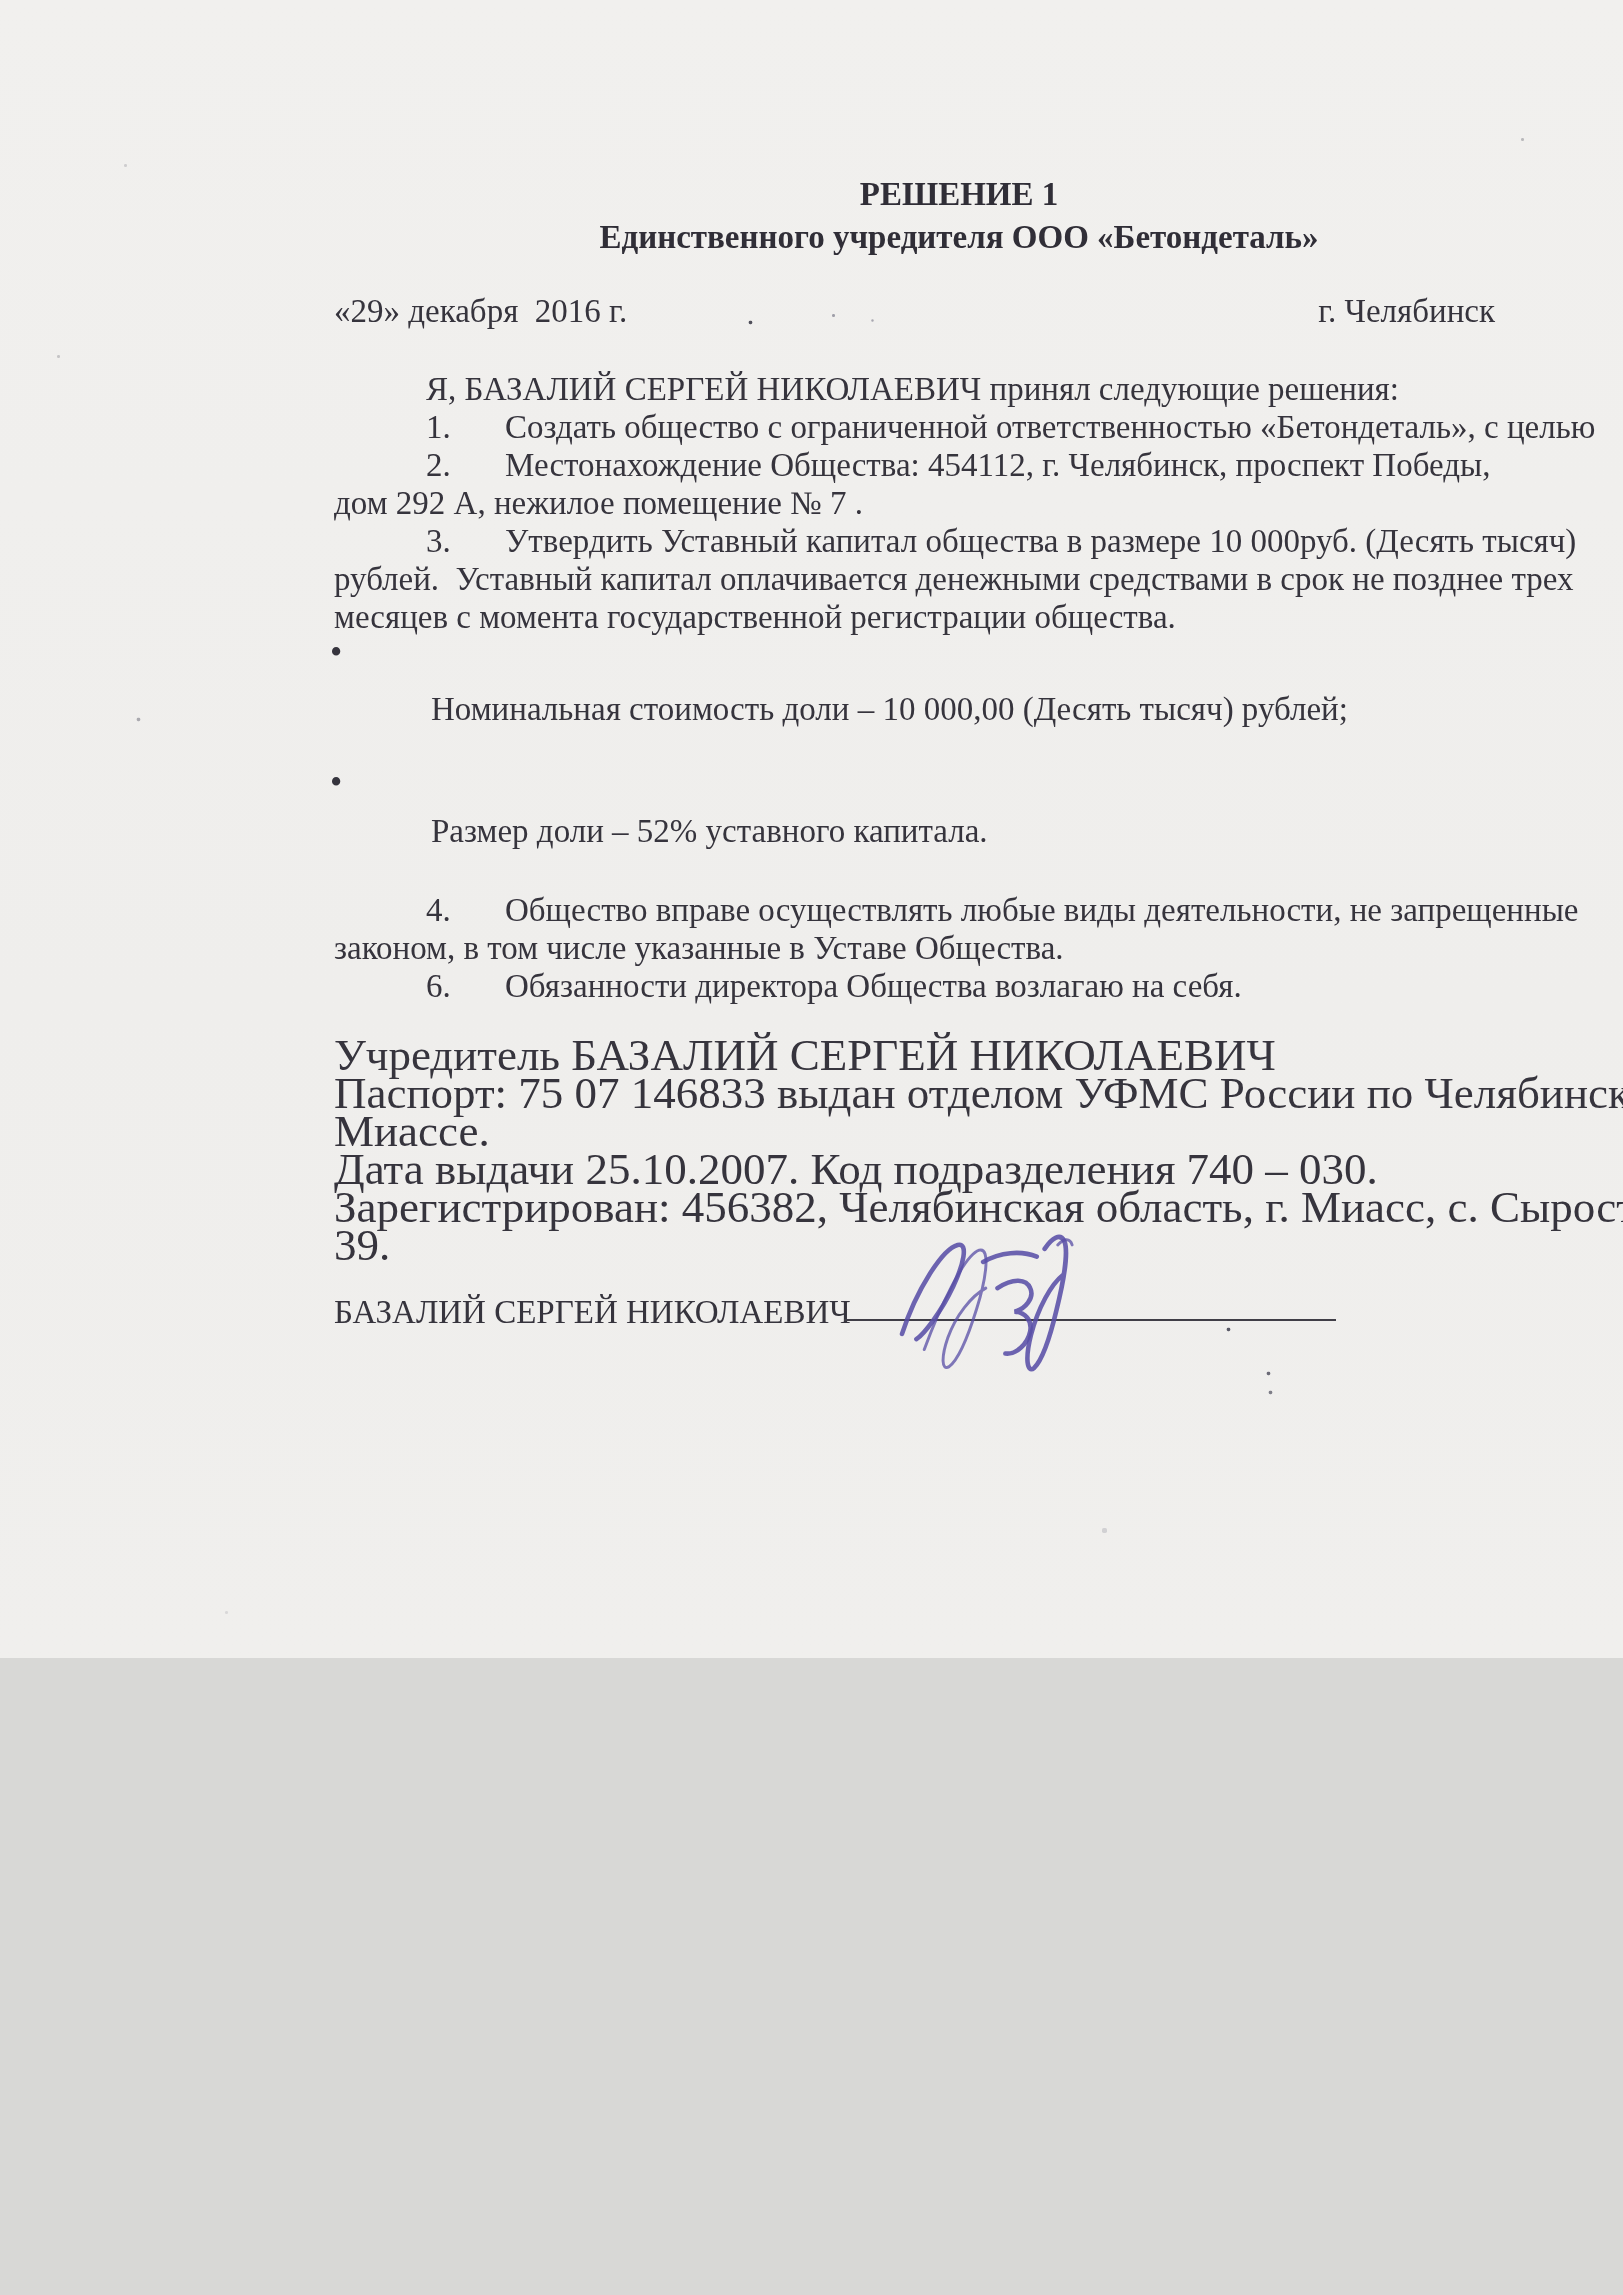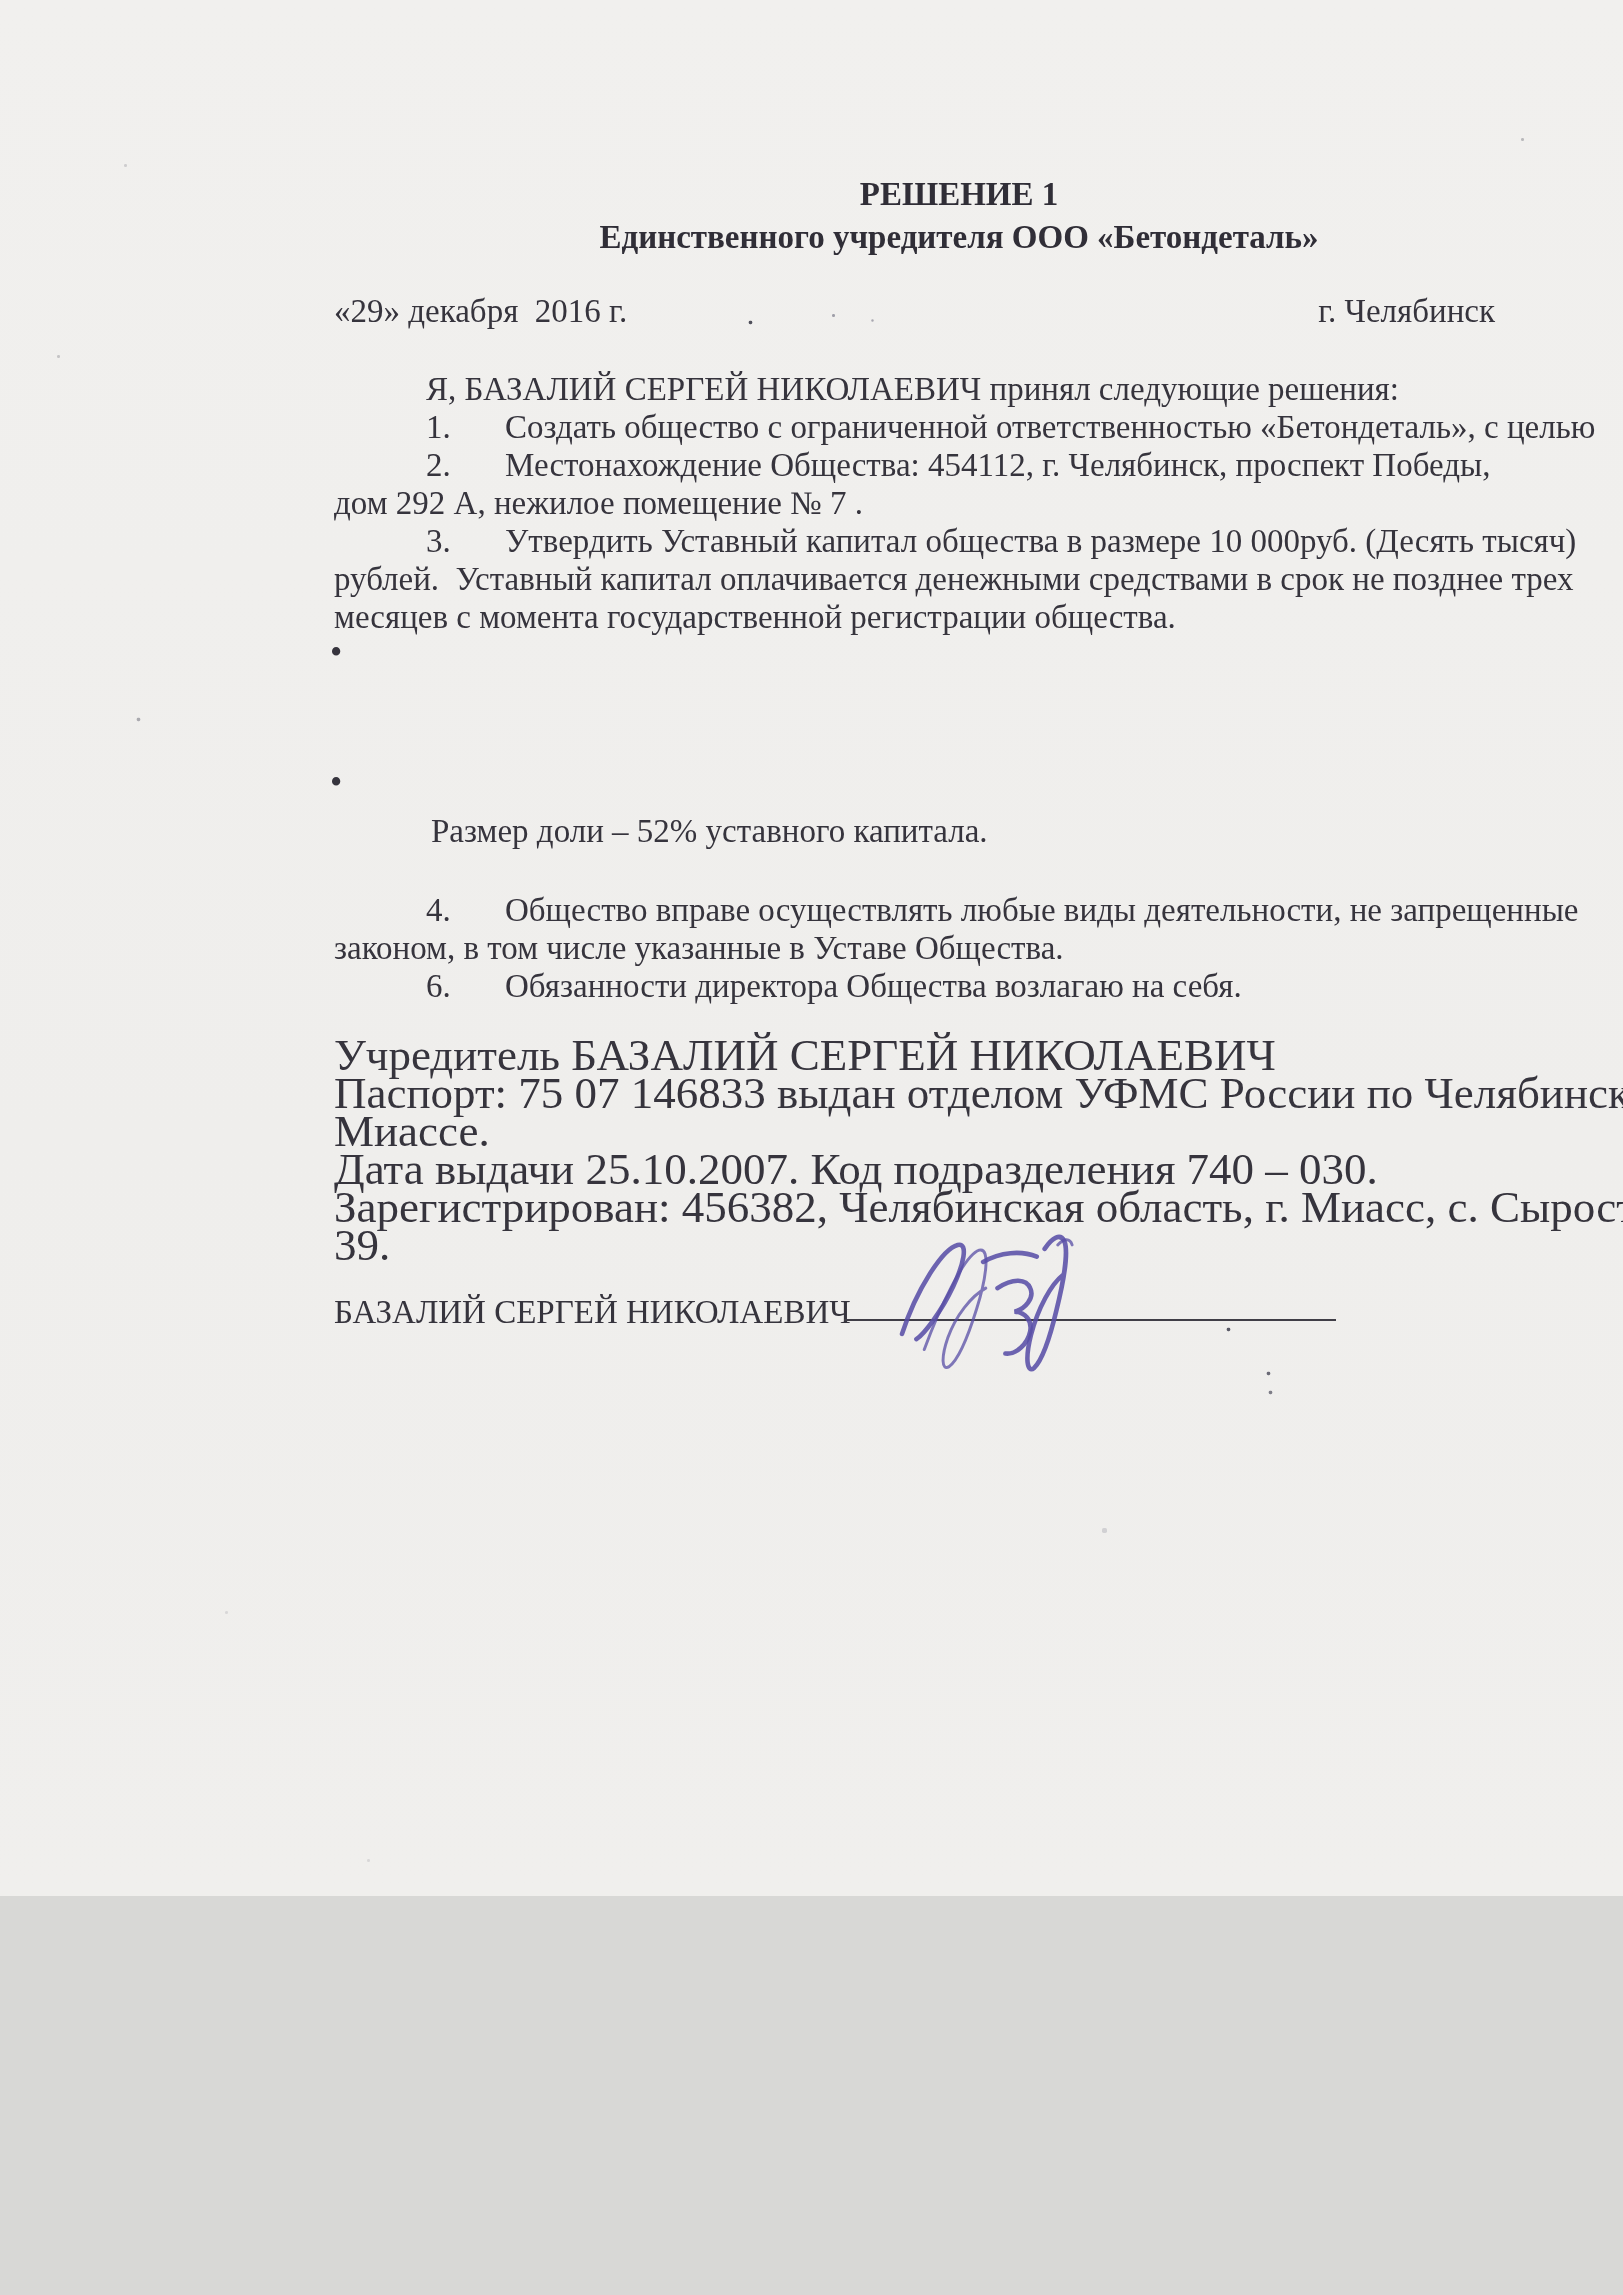--- a/index.html
+++ b/index.html
@@ -1,18 +1,18 @@
 <!DOCTYPE html>
 <html style="font-size:10.5px"><head>
 <meta charset="utf-8">
 <style>
   html,body{margin:0;padding:0;background:#d8d8d6;}
   .page{
     position:relative;
-    width:1623px;height:1896px;
+    width:1623px;height:1658px;
     margin:0 auto;
     background:linear-gradient(180deg,#f1f0ee 0%,#efeeec 60%,#f0efed 100%);
     font-family:"Liberation Serif","DejaVu Serif",serif;
     color:#36343d;
     overflow:hidden;
   }
   .content{position:absolute;left:334px;top:0;width:1250px;}
   .blk{position:absolute;left:0;width:100%;}
   .doc-title{top:173px;text-align:center;font-weight:bold;font-size:33px;line-height:43px;color:#302e37;}
   .doc-title span{display:block;white-space:pre;}
@@ -85,21 +85,21 @@
         <span class="cont">дом 292 А, нежилое помещение № 7 .</span>
       </p>
 
       <p class="para item">
         <span class="first"><span class="num">3.</span><span>Утвердить Уставный капитал общества в размере 10 000руб. (Десять тысяч)</span></span>
         <span class="cont">рублей.  Уставный капитал оплачивается денежными средствами в срок не позднее трех
 месяцев с момента государственной регистрации общества.</span>
       </p>
 
       <p class="para bullet b1">
-        <span class="bmark">•</span>
+        <span class="bmark">•</span><span>Номинальная стоимость доли – 10 000,00 (Десять тысяч) рублей;</span>
       </p>
       <p class="para bullet b2">
         <span class="bmark">•</span><span>Размер доли – 52% уставного капитала.</span>
       </p>
 
       <p class="para item after-bullets">
         <span class="first"><span class="num">4.</span><span>Общество вправе осуществлять любые виды деятельности, не запрещенные</span></span>
         <span class="cont">законом, в том числе указанные в Уставе Общества.</span>
       </p>
 

